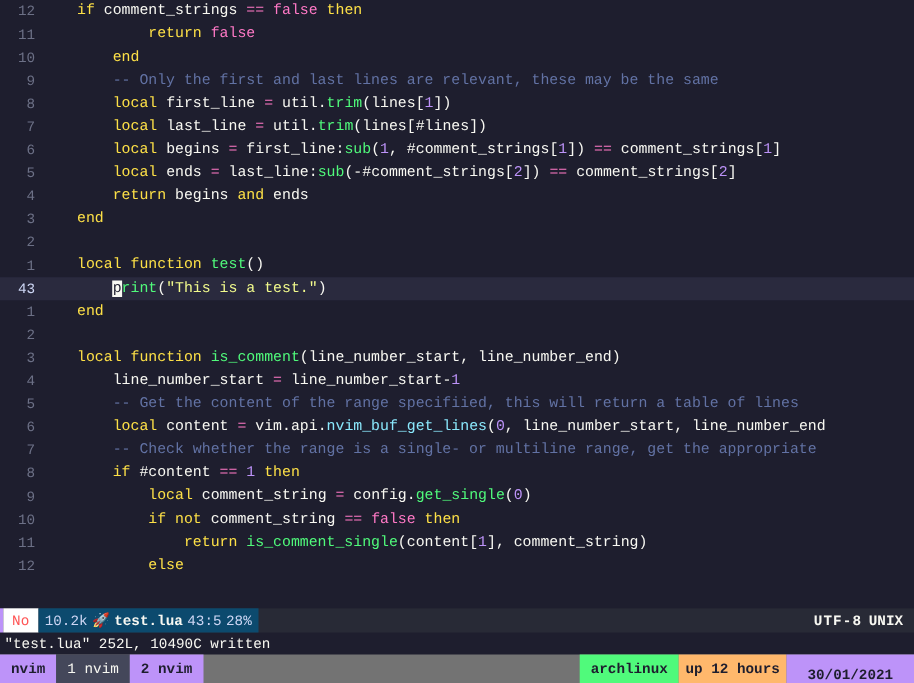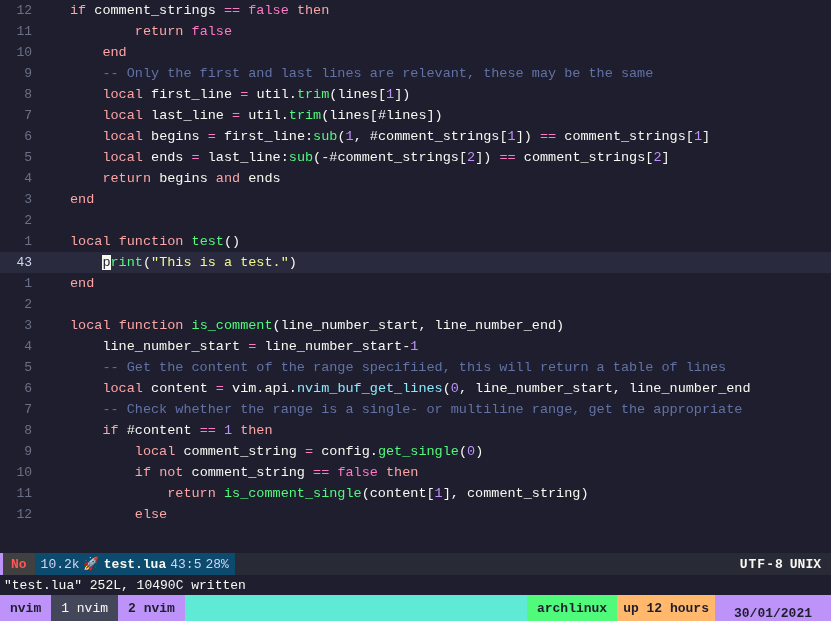--- a/index.html
+++ b/index.html
@@ -54,21 +54,21 @@
       white-space: pre;
       font-size: 13.5px;
     }
     .line.current-line {
       background: #2a2a3e;
     }
     .line.current-line .line-number {
       color: #cdd6f4;
     }
     
-    .kw { color: #fca5a5; } 
+    .kw { color: #fde047; } 
     .fn { color: #50fa7b; } 
     .str { color: #f1fa8c; } 
     .bool { color: #ff79c6; } 
     .comment { color: #6272a4; } 
     .op { color: #ff79c6; } 
     .num { color: #bd93f9; } 
     .var { color: #f8f8f2; } 
     .method { color: #50fa7b; } 
     .special { color: #8be9fd; } 
     .punc { color: #f8f8f2; } 
@@ -108,21 +108,21 @@
       height: 20px;
       background: #1e1e2e;
       display: flex;
       align-items: center;
       padding: 0 4px;
       font-size: 13px;
       color: #f8f8f2;
     }
     .statusbar-bottom {
       height: 26px;
-      background: #5eead4;
+      background: #737373;
       display: flex;
       align-items: center;
       font-size: 13px;
     }
     .sb-nvim {
       background: #bd93f9;
       color: #1e1e2e;
       padding: 0 10px;
       height: 100%;
       display: flex;
@@ -309,21 +309,21 @@
 
       <div class="line">
         <span class="line-number">12</span>
         <span class="line-content">        <span class="kw">else</span></span>
       </div>
     </div>
   </div>
 
   <div class="status-line" style="position:relative; background:#282a36;">
     <div style="width:3px; background:#bd93f9; height:100%; display:inline-block;"></div>
-    <div class="status-mode" style="background:#404040; color:#ff5555; font-weight:bold; padding:0 8px;">
+    <div class="status-mode" style="background:#ffffff; color:#ff5555; font-weight:normal; padding:0 8px;">
       <span>No</span>
     </div>
     <div class="status-info" style="color:#cdd6f4; padding: 0 6px; display:flex; align-items:center; gap:4px;">
       <span>10.2k</span>
       <span style="color:#ff79c6;">🚀</span>
       <span style="font-weight:bold; color:#f8f8f2;">test.lua</span>
       <span style="color:#cdd6f4;">
         <span>43</span>:<span>5</span>
       </span>
       <span>28%</span>

